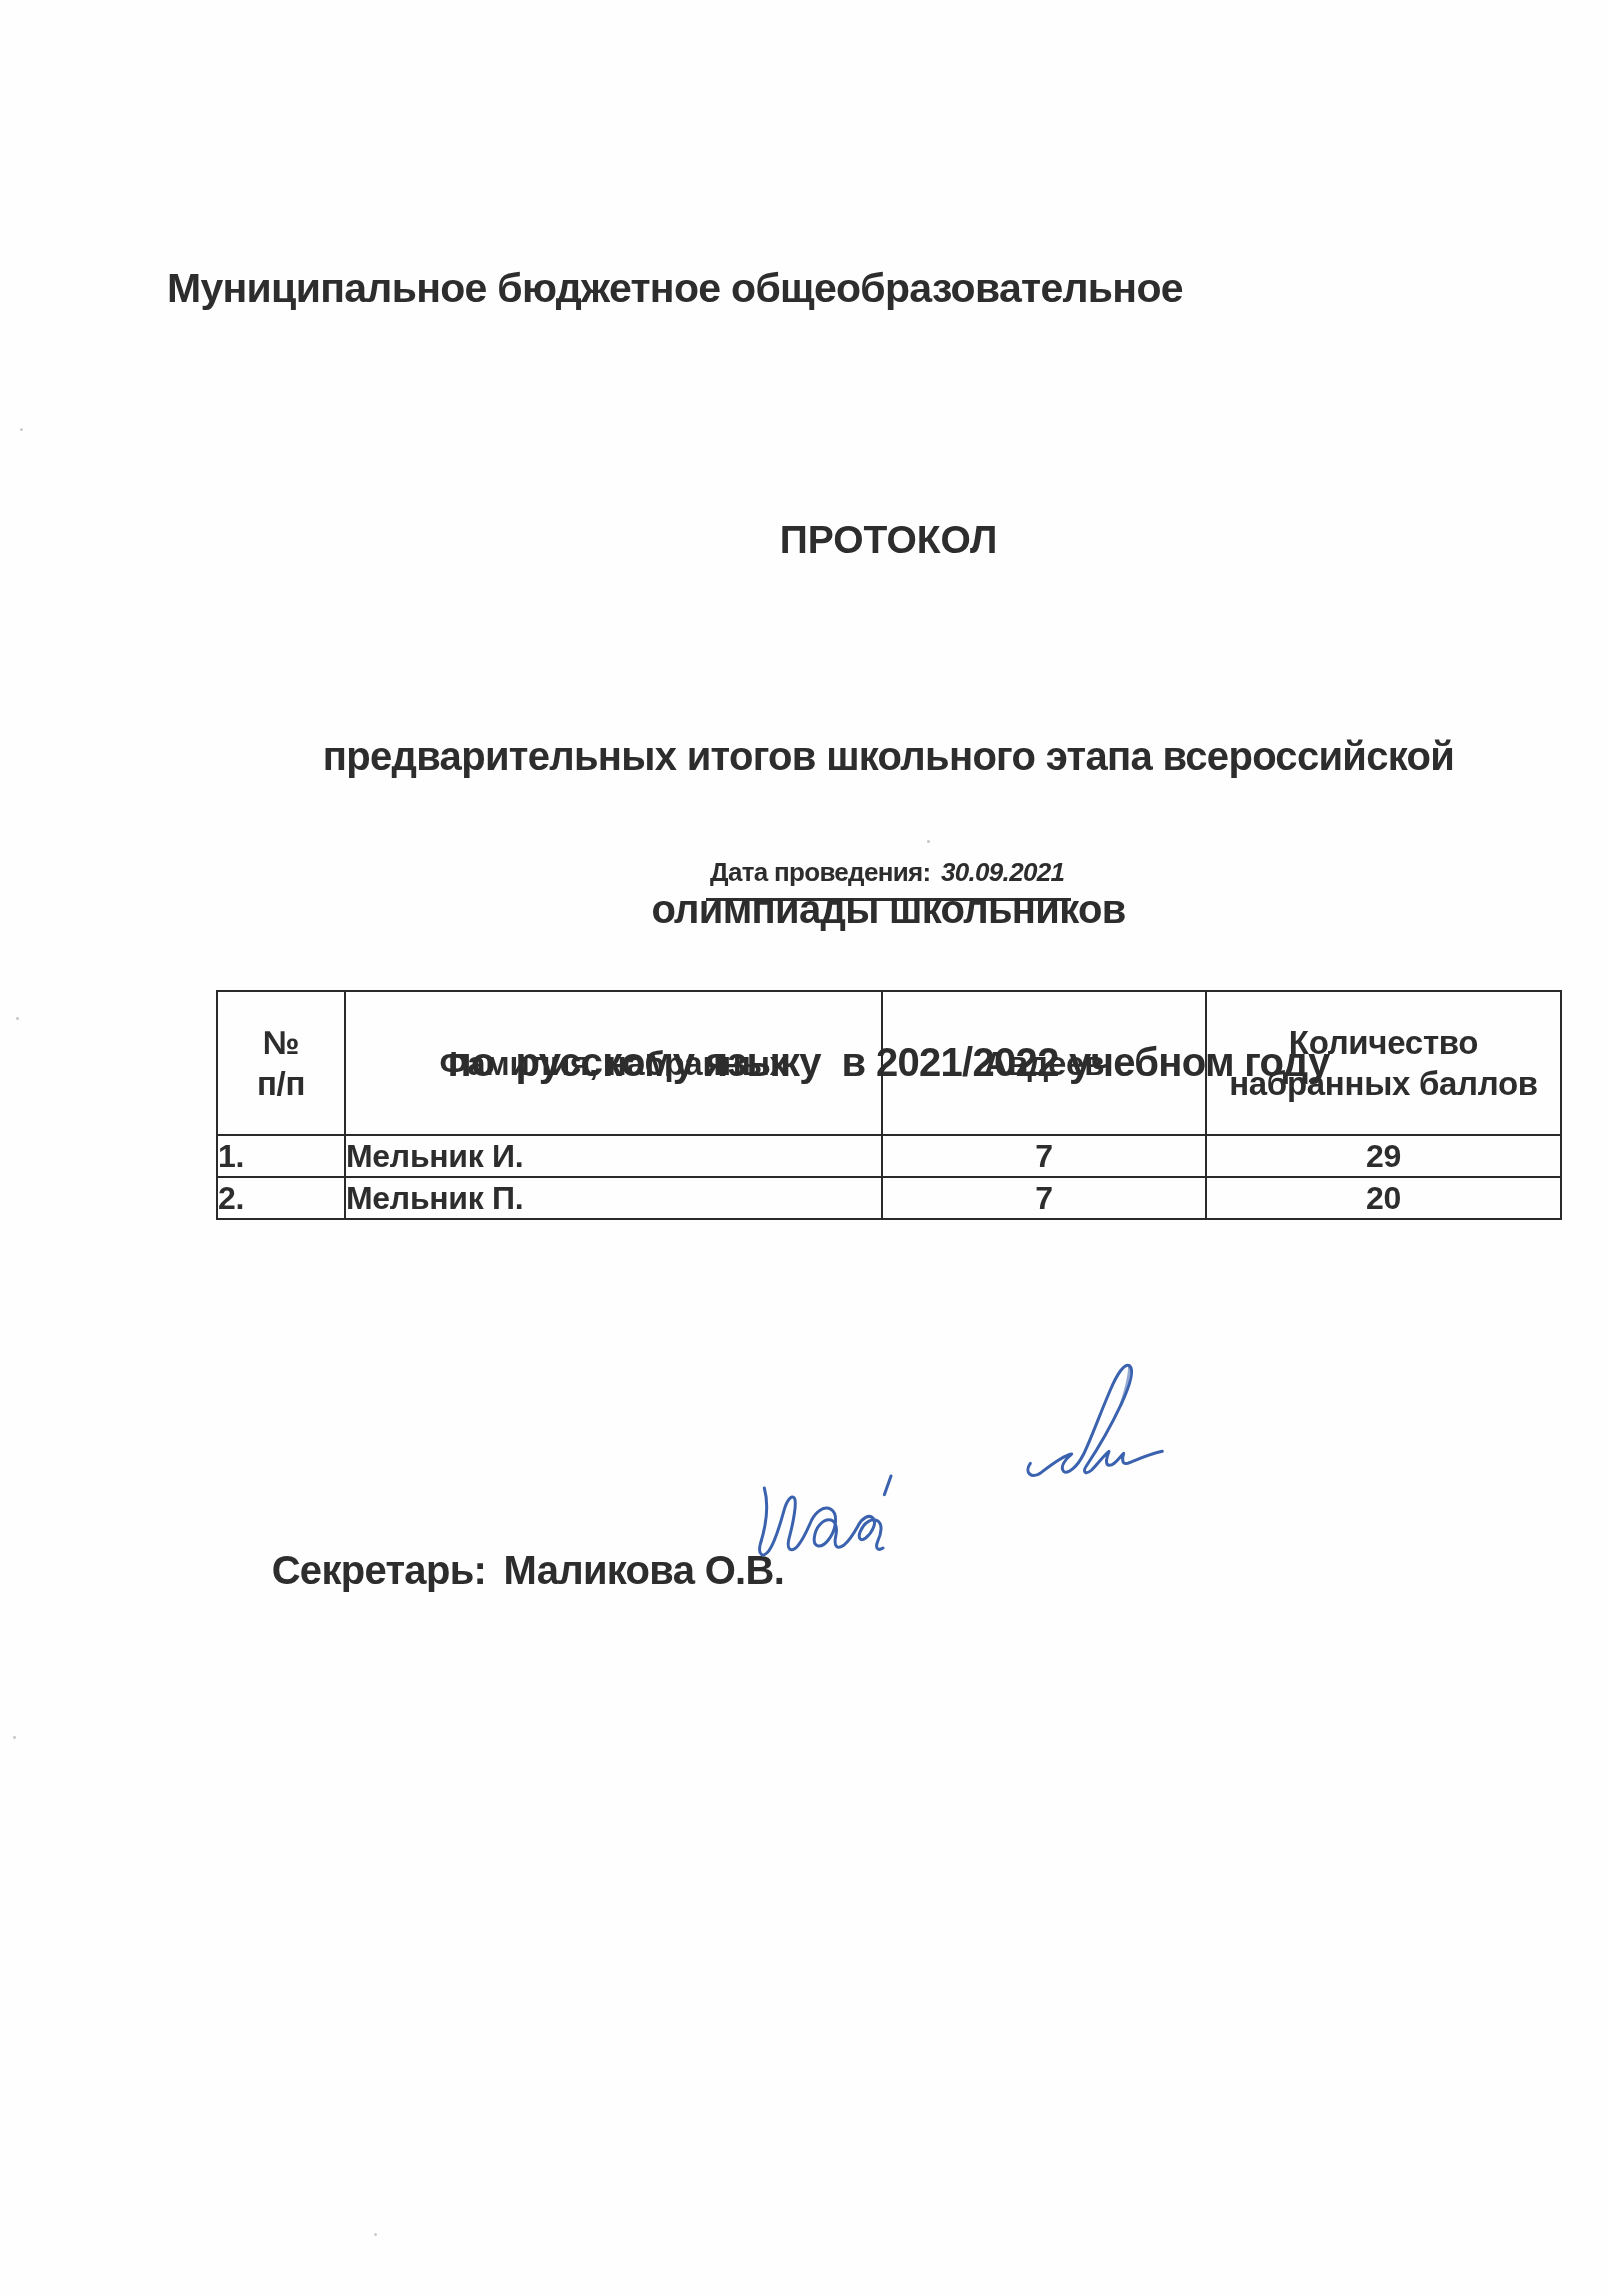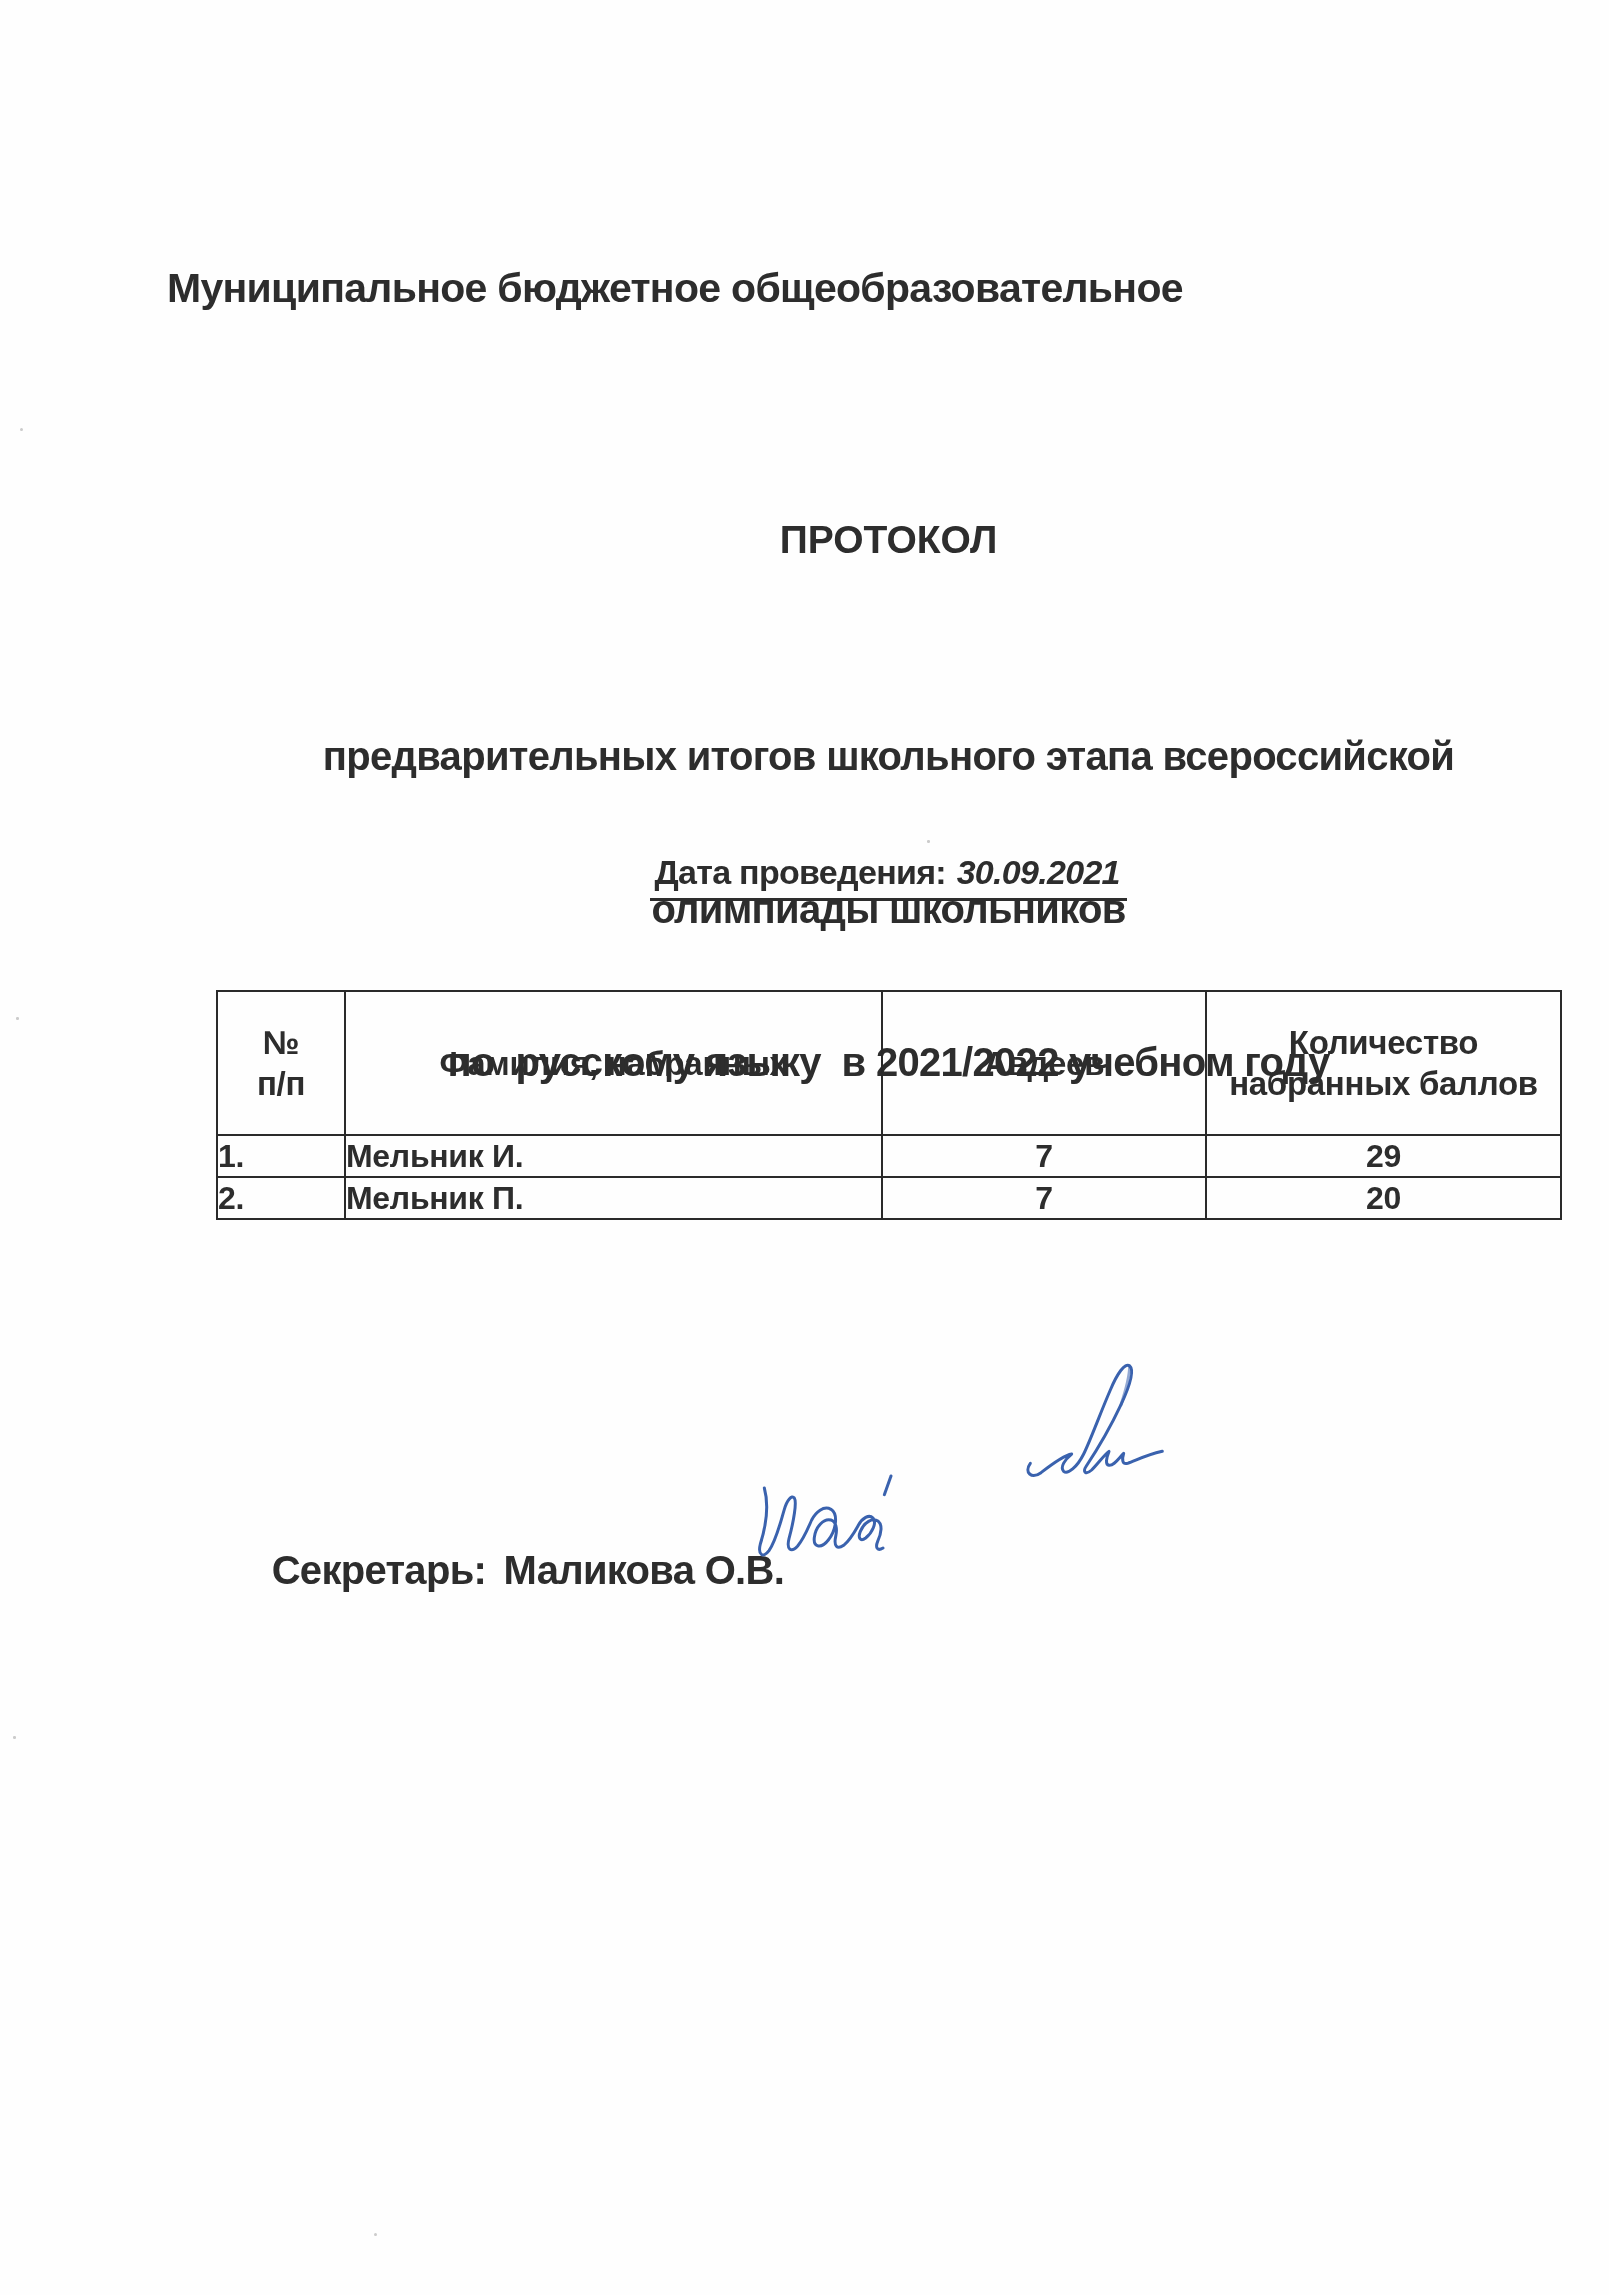--- a/index.html
+++ b/index.html
@@ -38,21 +38,21 @@
   }
   .date-wrap {
     position: absolute;
     left: 167px; top: 852px; width: 1443px;
     text-align: center;
   }
   .date-inner {
     display: inline-block;
     border-bottom: 3.3px solid #2d2d2d;
     padding: 0 6.7px 5.3px 4px;
-    font-size: 34px; line-height: 41px;
+    font-size: 26px; line-height: 41px;
     letter-spacing: -0.7px;
   }
   .date-value { font-style: italic; margin-left: 10.7px; }
 
   table.results {
     position: absolute;
     left: 216px; top: 990px;
     width: 1344px;
     border-collapse: collapse;
     table-layout: fixed;

